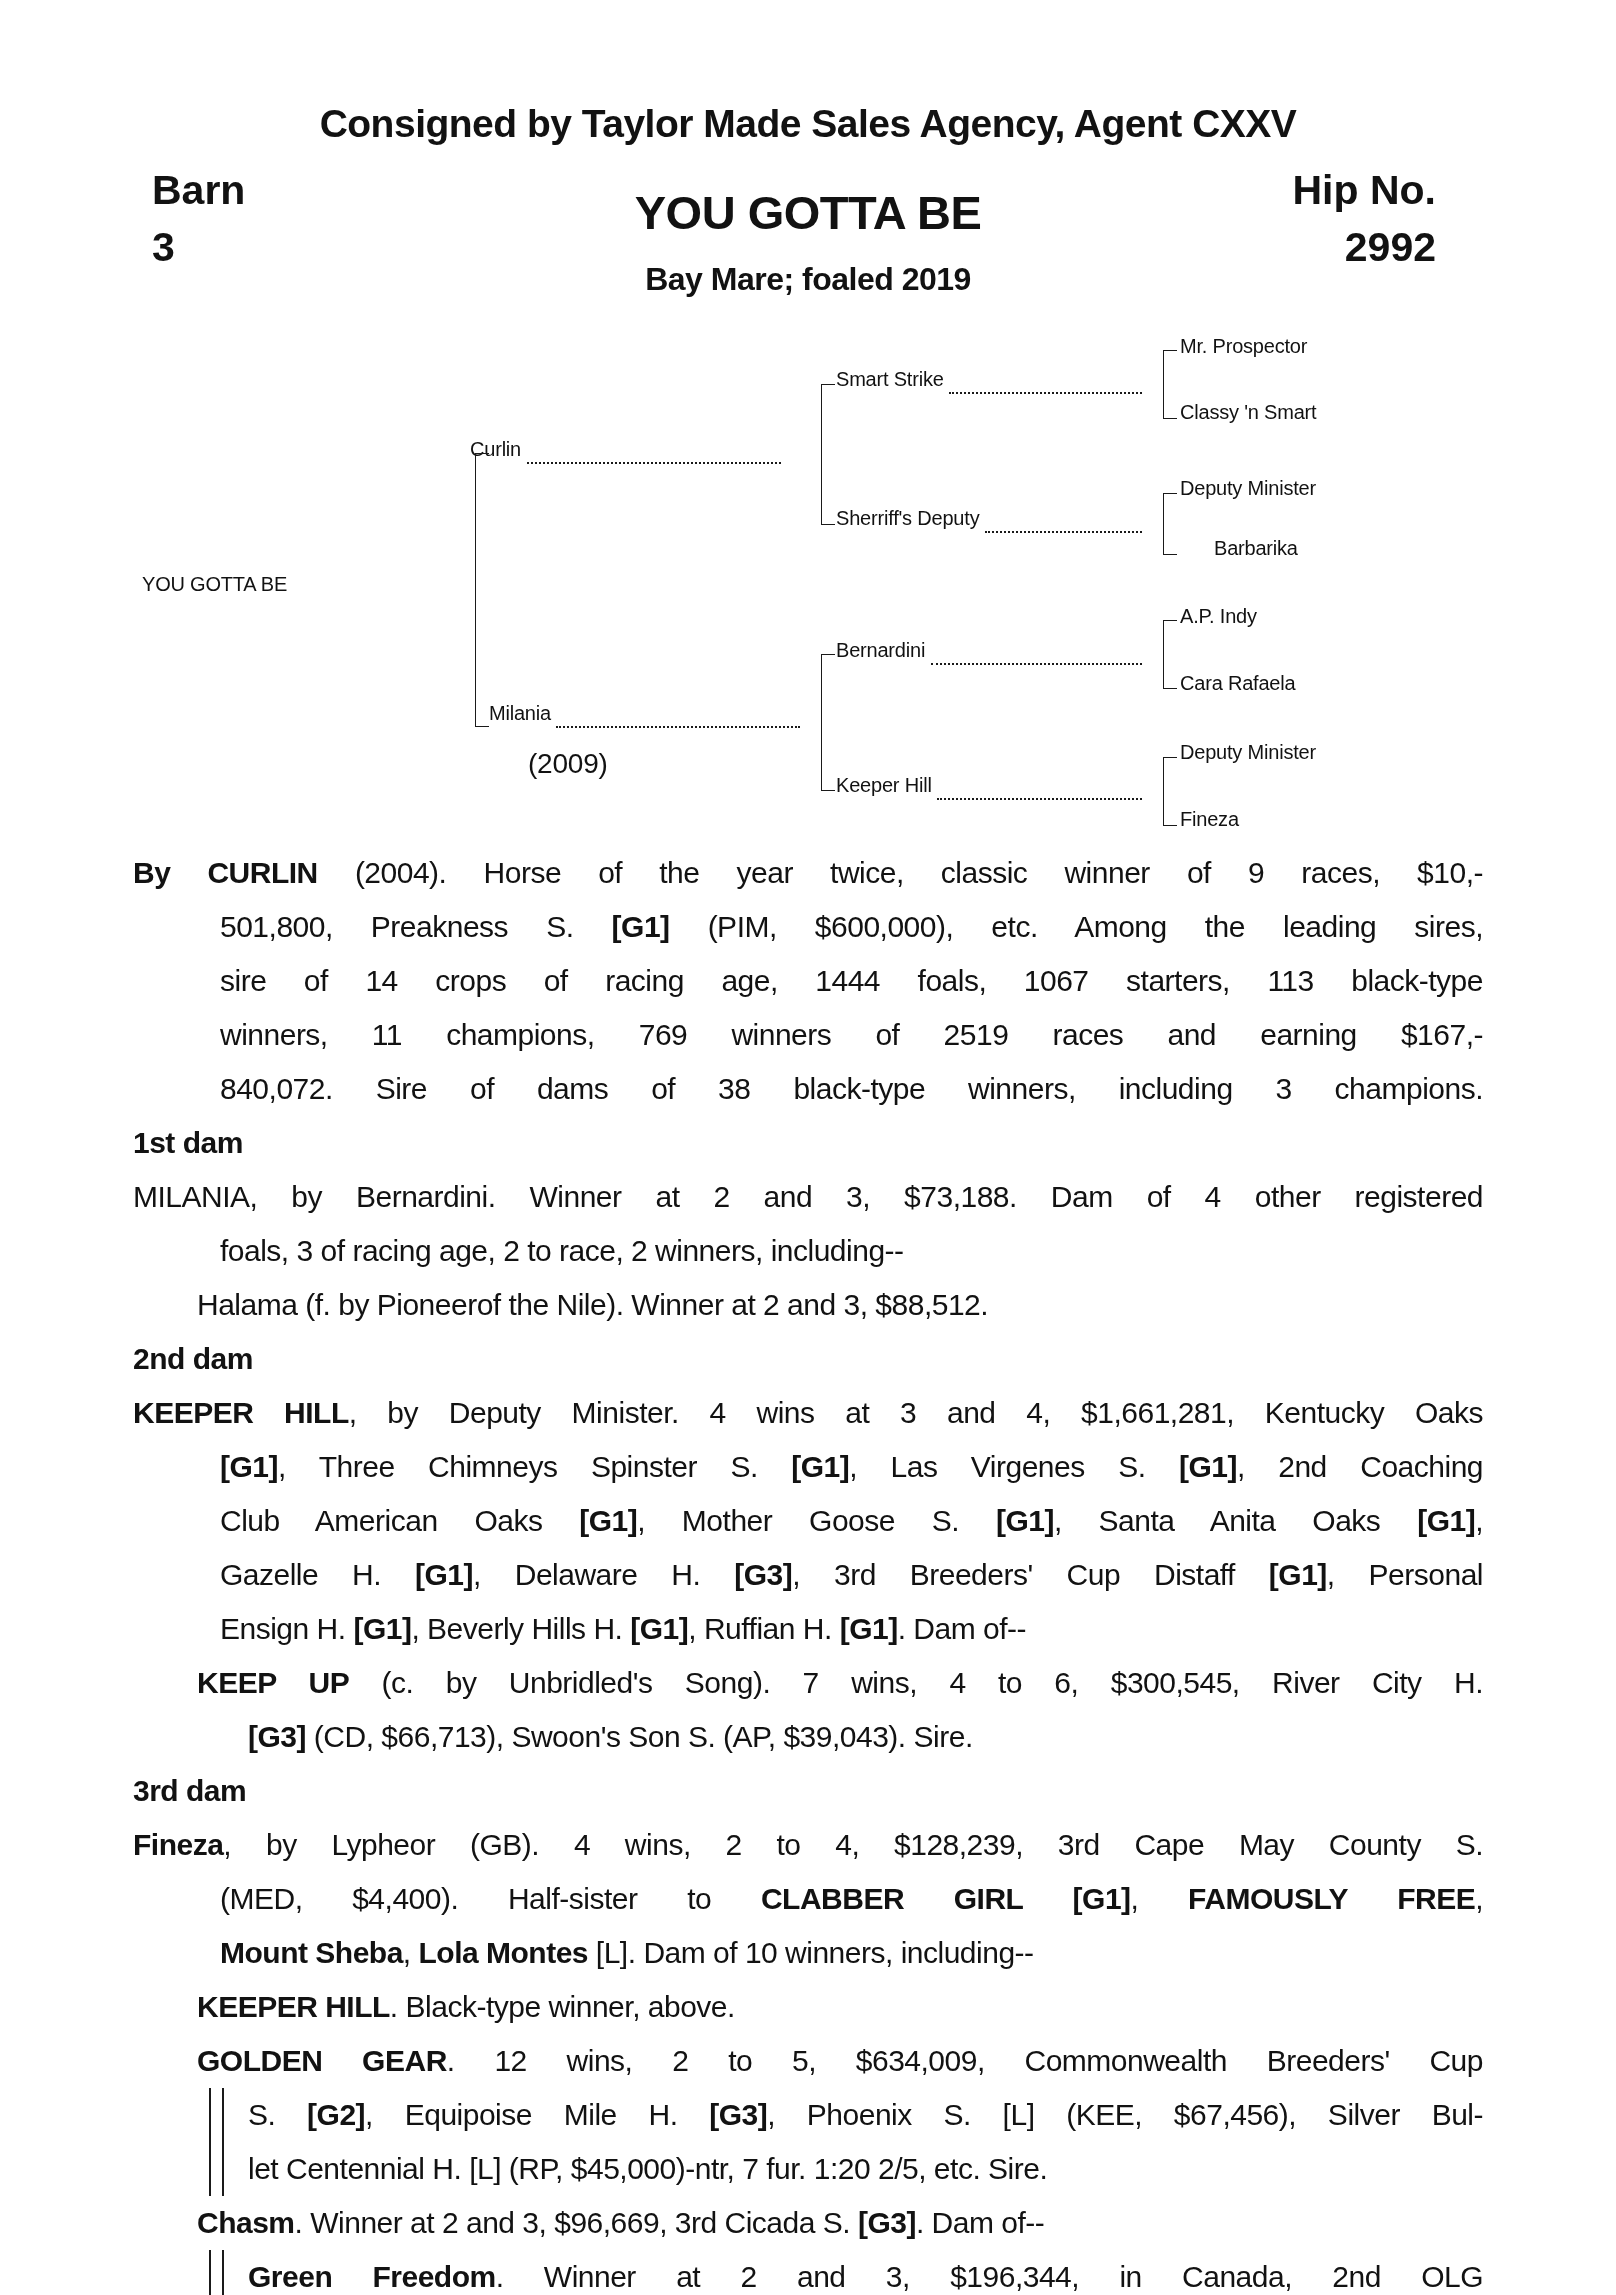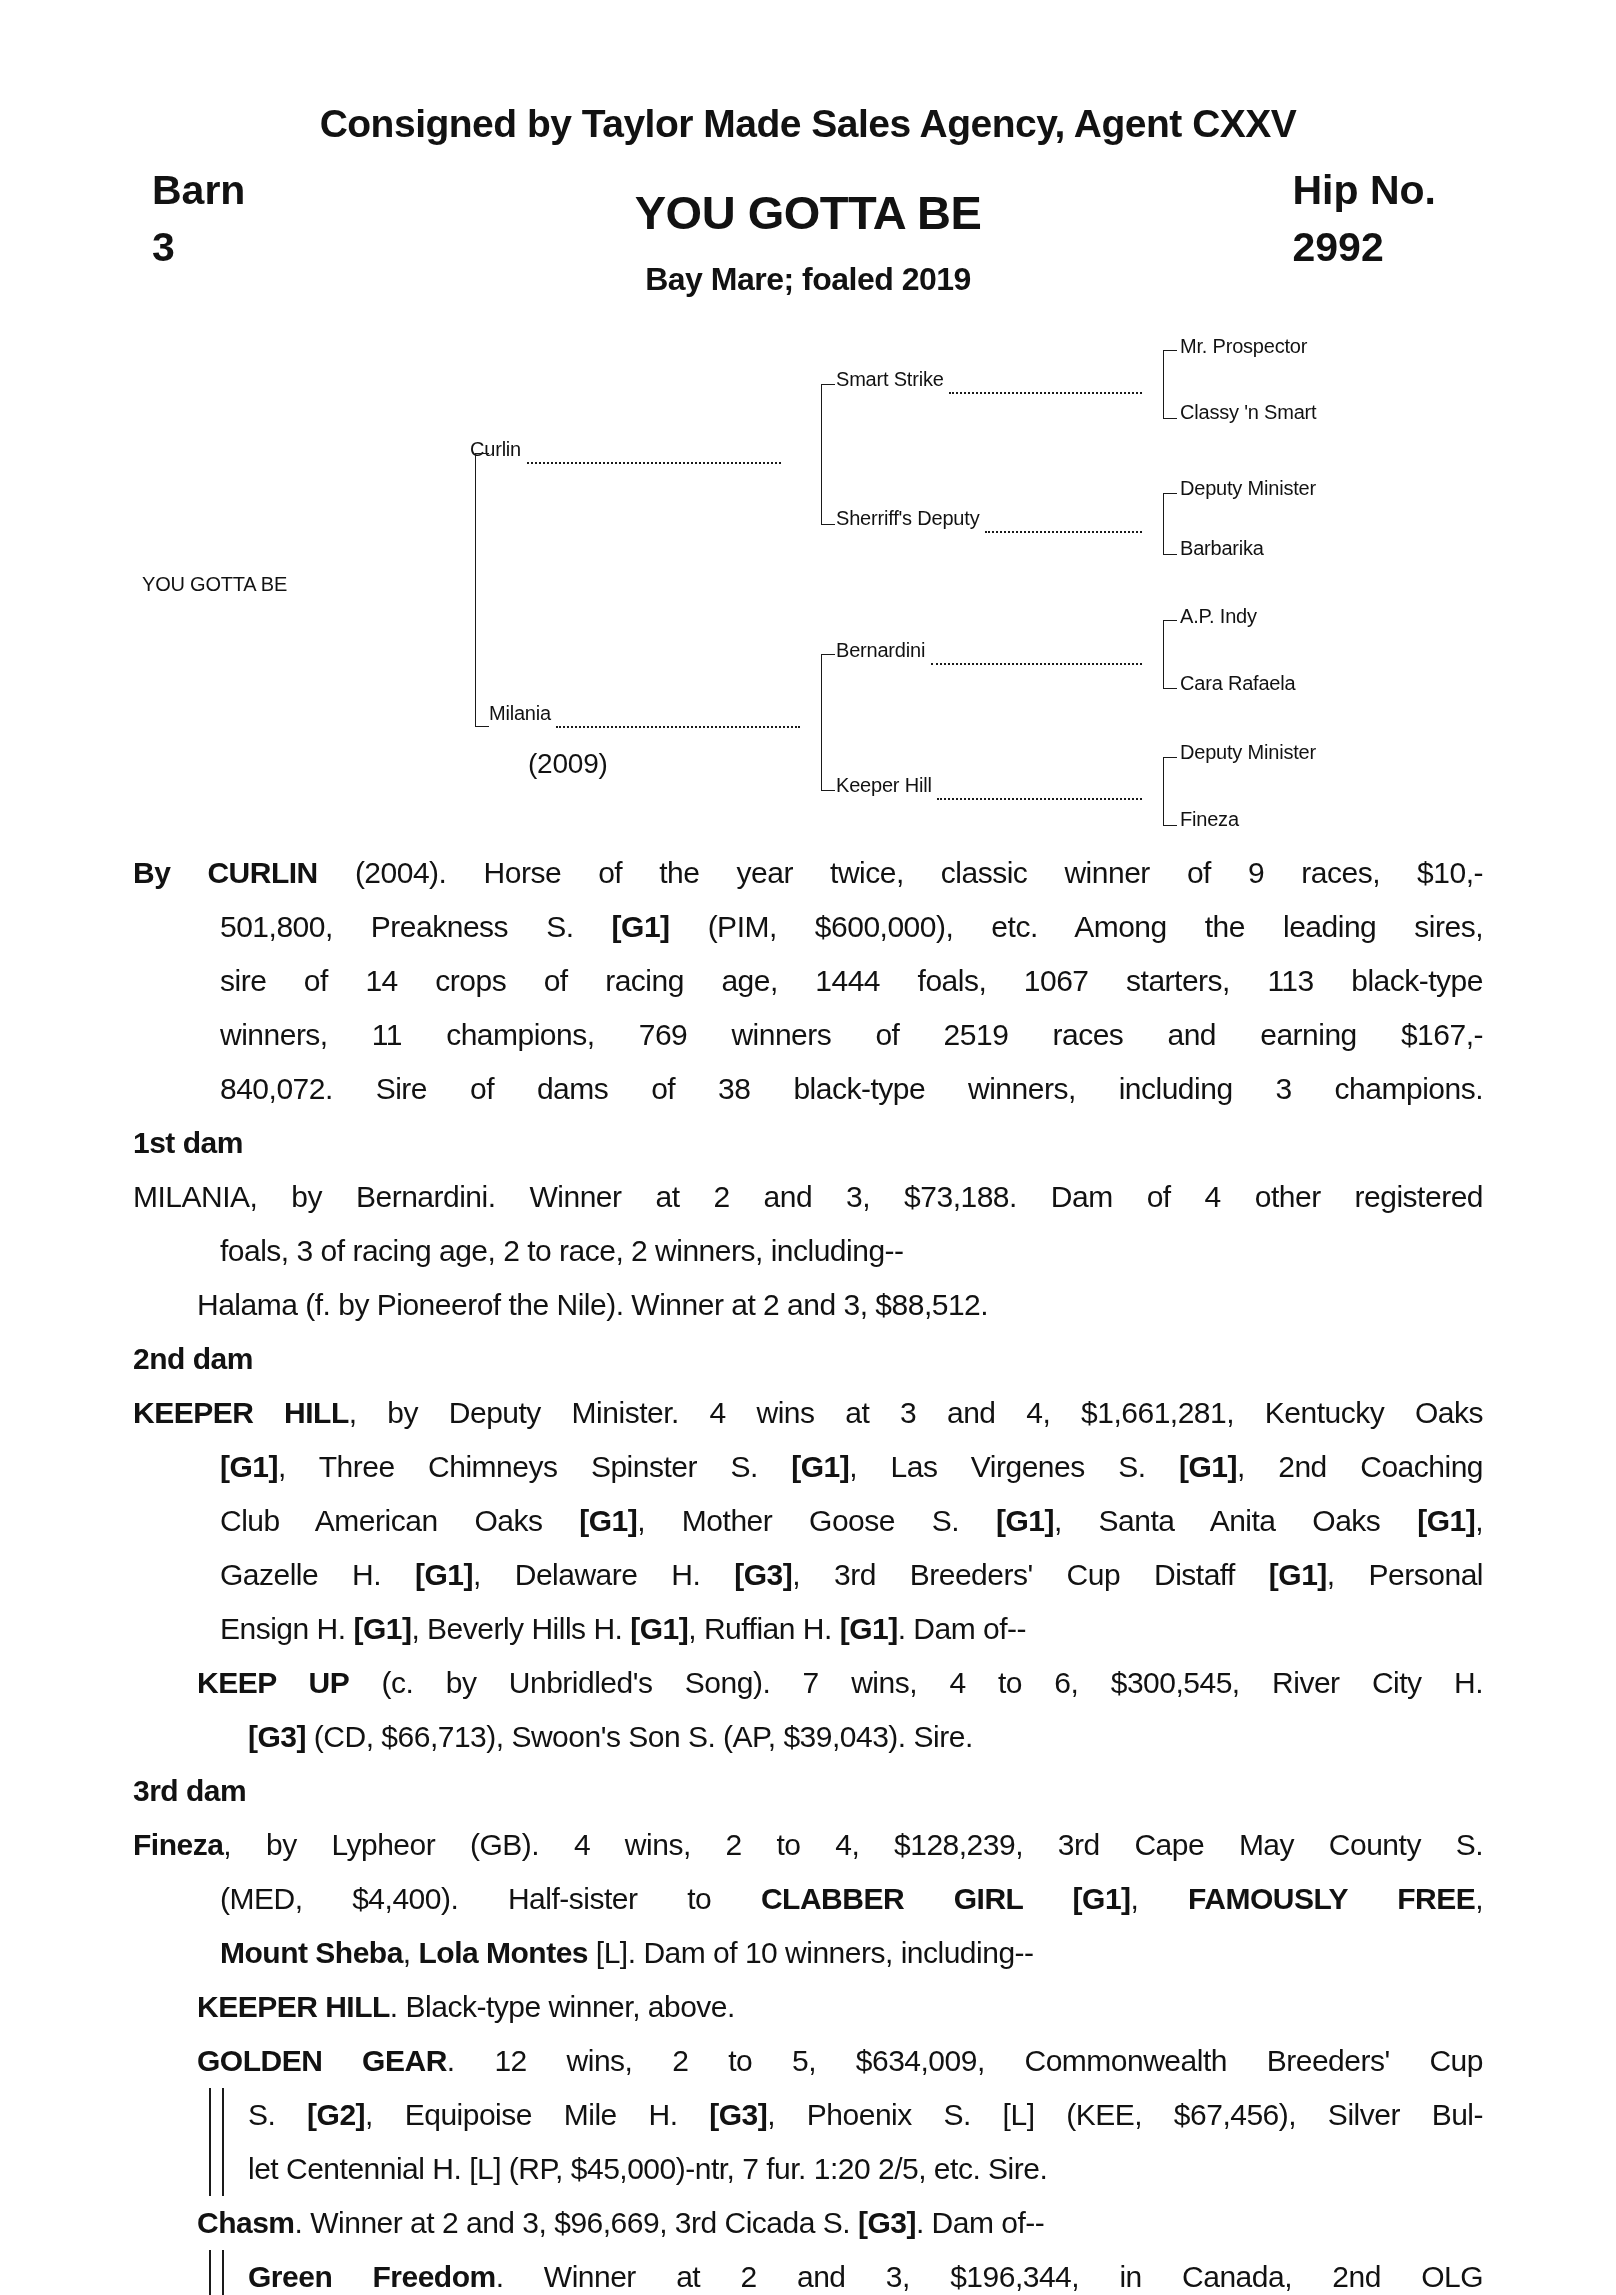--- a/index.html
+++ b/index.html
@@ -7,21 +7,21 @@
     width:1616px;height:3227px;background:#ffffff;color:#121212;
     font-family:"Liberation Sans",sans-serif;
     -webkit-font-smoothing:antialiased;
   }
   .page{position:relative;width:1616px;height:3227px;background:#ffffff;overflow:hidden;}
 
   
   .consignor{position:absolute;top:102px;left:0;width:100%;text-align:center;
     font-size:39px;font-weight:700;letter-spacing:-0.5px;}
   .barn{position:absolute;left:152px;top:162px;font-size:41px;font-weight:700;line-height:57px;}
-  .hip{position:absolute;right:180px;top:162px;font-size:41px;font-weight:700;line-height:57px;text-align:left;}
+  .hip{position:absolute;right:180px;top:162px;font-size:41px;font-weight:700;line-height:57px;text-align:right;}
   .title{position:absolute;top:185px;left:0;width:100%;text-align:center;
     font-size:47px;font-weight:700;letter-spacing:-0.5px;}
   .subtitle{position:absolute;top:261px;left:0;width:100%;text-align:center;
     font-size:32px;font-weight:700;letter-spacing:-0.5px;}
 
   
   #tree{position:absolute;left:0;top:0;width:1616px;height:872px;}
   .tree-row{position:absolute;display:flex;height:33px;
     font-size:20px;letter-spacing:-0.2px;white-space:nowrap;}
   .tree-row .nm{white-space:nowrap;}
@@ -94,21 +94,21 @@
       </div>
       <div class="tree-row" style="left: 1180px; top: 335px; width: 317px;">
         <span class="nm">Mr. Prospector</span>
       </div>
       <div class="tree-row" style="left: 1180px; top: 401px; width: 317px;">
         <span class="nm">Classy 'n Smart</span>
       </div>
       <div class="tree-row" style="left: 1180px; top: 477px; width: 317px;">
         <span class="nm">Deputy Minister</span>
       </div>
-      <div class="tree-row" style="left: 1180px; top: 537px; width: 317px;">
+      <div class="tree-row" style="left: 1214px; top: 537px; width: 317px;">
         <span class="nm">Barbarika</span>
       </div>
       <div class="tree-row" style="left: 1180px; top: 605px; width: 317px;">
         <span class="nm">A.P. Indy</span>
       </div>
       <div class="tree-row" style="left: 1180px; top: 672px; width: 317px;">
         <span class="nm">Cara Rafaela</span>
       </div>
       <div class="tree-row" style="left: 1180px; top: 741px; width: 317px;">
         <span class="nm">Deputy Minister</span>

